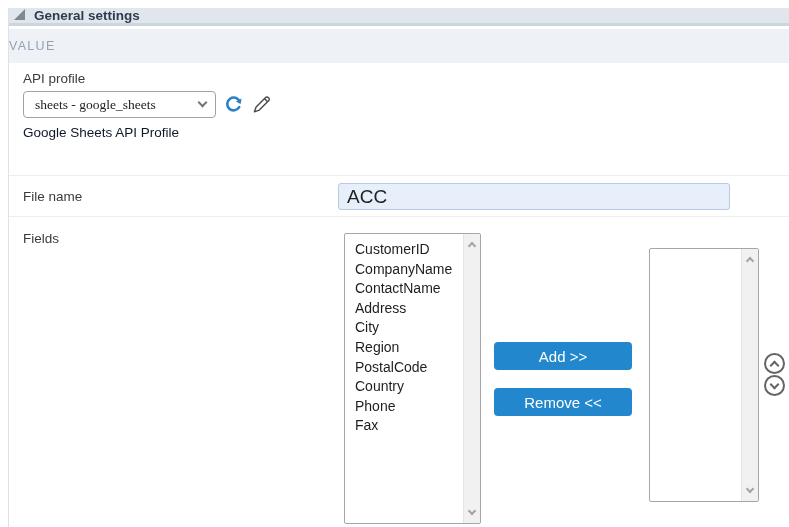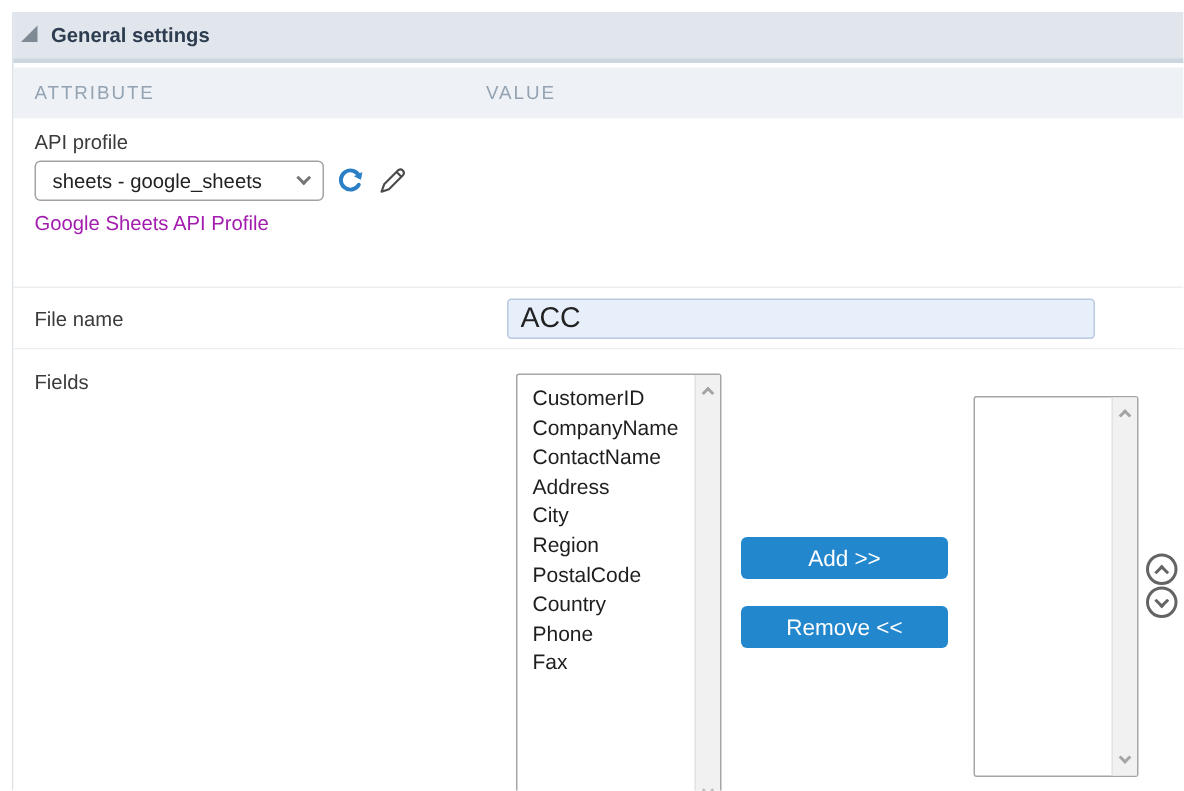--- a/index.html
+++ b/index.html
@@ -7,21 +7,21 @@
   body {
     width:789px; height:527px; overflow:hidden;
     background:#ffffff;
     font-family:"Liberation Sans", sans-serif;
     position:relative;
   }
   .stage { position:absolute; top:8px; left:8px; width:781px; height:519px; border-left:1px solid #dde2e7; }
 
   
   .panel-header {
-    height:34px; background:#e0e6ec; border-bottom:3px solid #ccd6de;
+    height:18px; background:#e0e6ec; border-bottom:3px solid #ccd6de;
     display:flex; align-items:center; padding-left:5px; margin-bottom:3px;
     cursor:pointer;
   }
   .tri {
     width:0; height:0; margin:0 9px 2px 0;
     border-left:11px solid transparent; border-bottom:11px solid #7e8994;
   }
   .panel-title { font-size:13.5px; font-weight:bold; color:#2d3c4e; }
 
   
@@ -37,29 +37,29 @@
   .row-file { height:41px; }
   .row-fields { height:316px; border-bottom:none; }
 
   .field-label { font-size:13.5px; color:#3b3b3b; }
 
   .control-line { margin-top:5px; display:flex; align-items:center; gap:8px; }
   .select {
     width:193px; height:27px; background:#fff;
     border:1px solid #a2a2a2; border-radius:4px;
     display:flex; align-items:center; justify-content:space-between;
-    padding:0 9px 0 11px; font-size:13.5px; color:#222; cursor:pointer;
+    padding:0 9px 0 11px; font-size:13.5px; color:#222; cursor:pointer;font-family:Liberation Serif, serif;
   }
   .chev {
     display:inline-block; width:7px; height:7px;
     border-right:2px solid #767676; border-bottom:2px solid #767676;
     transform:rotate(45deg); margin-top:-4px;
   }
   .icon-btn { display:inline-flex; align-items:center; cursor:pointer; }
-  .hint { margin-top:7px; font-size:13.5px; color:#a21caf; }
+  .hint { margin-top:7px; font-size:13.5px; color:#0f172a; }
 
   .row-file .field-label { position:absolute; left:14px; top:13px; }
   .file-input {
     position:absolute; left:329px; top:7px; width:392px; height:27px;
     background:#e7effb; border:1px solid #b9c9e0; border-radius:3px;
     padding:0 8px; font-size:19px; color:#222; font-family:inherit;
   }
 
   .row-fields .field-label { position:absolute; left:14px; top:14px; }
 
@@ -106,21 +106,20 @@
 <body>
 
 <div class="stage">
 
   <div class="panel-header">
     <span class="tri"></span>
     <span class="panel-title">General settings</span>
   </div>
 
   <div class="subheader">
-    <span class="col-attr">ATTRIBUTE</span>
     <span class="col-val">VALUE</span>
   </div>
 
   <div class="row row-api">
     <div class="field-label">API profile</div>
     <div class="control-line">
       <div class="select">
         <span>sheets - google_sheets</span>
         <span class="chev"></span>
       </div>

